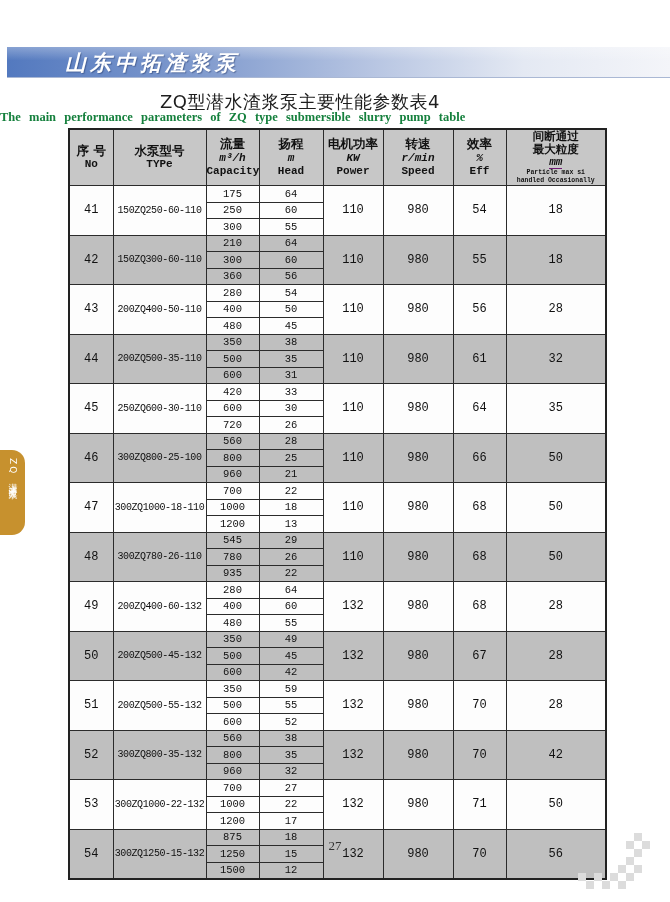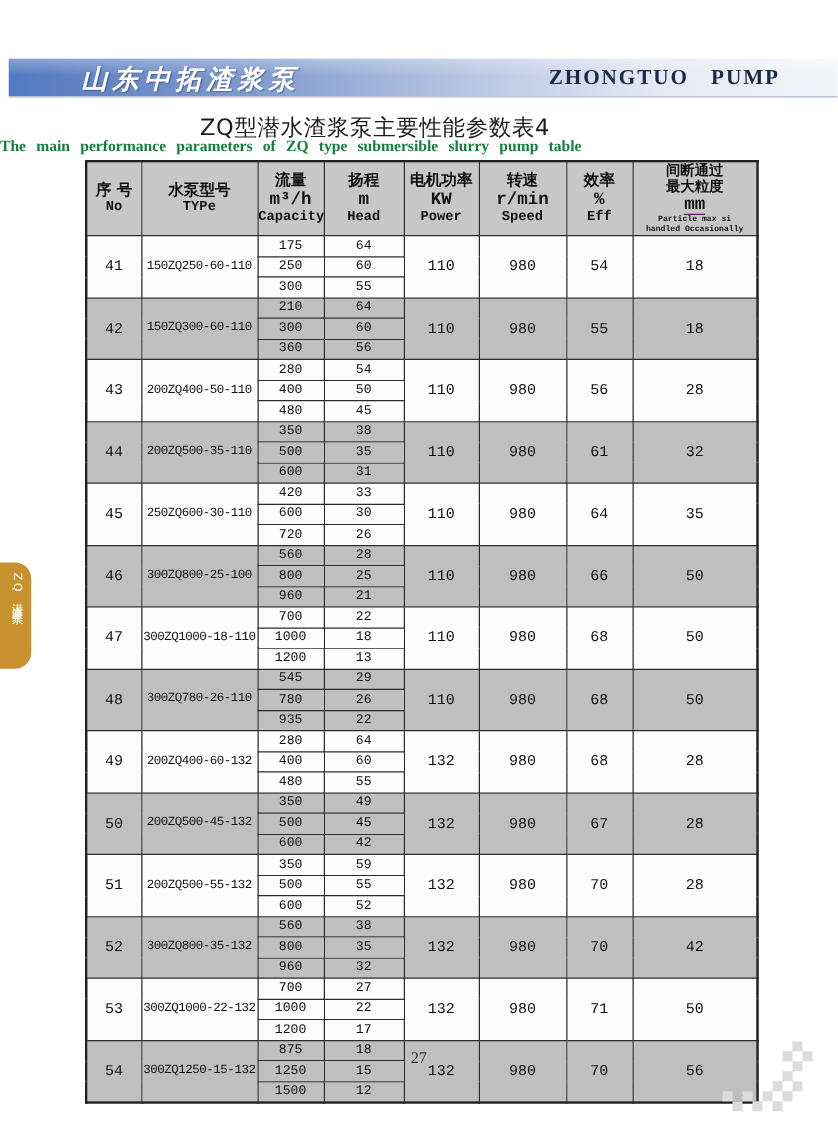--- a/index.html
+++ b/index.html
@@ -49,21 +49,21 @@
     border:2px solid #222222;
   }
   table.perf th, table.perf td{
     border:1px solid #2b2b2b;padding:0;text-align:center;vertical-align:middle;
     overflow:hidden;
   }
   table.perf thead tr{height:50px;}
   table.perf thead th{background:#c7c7c7;font-weight:bold;color:#111;}
   .h-cn{font-family:"DejaVu Sans", sans-serif;font-size:12.5px;line-height:1.18;font-weight:bold;}
   .h-cn.tight{font-size:11.5px;line-height:1.12;}
-  .h-unit{font-family:"Liberation Mono", monospace;font-size:14px;line-height:1.15;font-weight:bold;}
+  .h-unit{font-family:"Liberation Mono", monospace;font-size:11px;line-height:1.15;font-weight:bold;font-style:italic;}
   .h-unit .u-underline{display:inline-block;border-bottom:1px solid #701a75;line-height:1.0;}
   .h-en{font-family:"Liberation Mono", monospace;font-size:11px;line-height:1.2;font-weight:bold;}
   .h-en.tiny{font-size:6.5px;line-height:1.25;letter-spacing:0;}
 
   table.perf tbody td{
     height:15.5px;background:#fdfdfd;
     font-family:"Liberation Mono", monospace;color:#111;
   }
   table.perf tbody td.cell-no{font-size:12px;}
   table.perf tbody td.cell-model{font-size:10px;letter-spacing:-0.4px;margin-top:44px;}
@@ -102,21 +102,20 @@
 
   
   .px-pattern{position:absolute;left:578px;top:833px;width:92px;height:60px;}
   .px-pattern i{position:absolute;width:8px;height:8px;background:#dcdcdc;}
 </style>
 </head>
 <body>
 
 <div class="banner">
   <div class="brand-cn">山东中拓渣浆泵</div>
-  <div class="brand-en">ZHONGTUO  PUMP</div>
 </div>
 
 <div class="title-cn">ZQ型潜水渣浆泵主要性能参数表4</div>
 <div class="title-en">The main performance parameters of ZQ type submersible slurry pump table</div>
 
 <table class="perf">
   <colgroup>
     <col style="width:44px">
       <col style="width:93px">
       <col style="width:53px">

